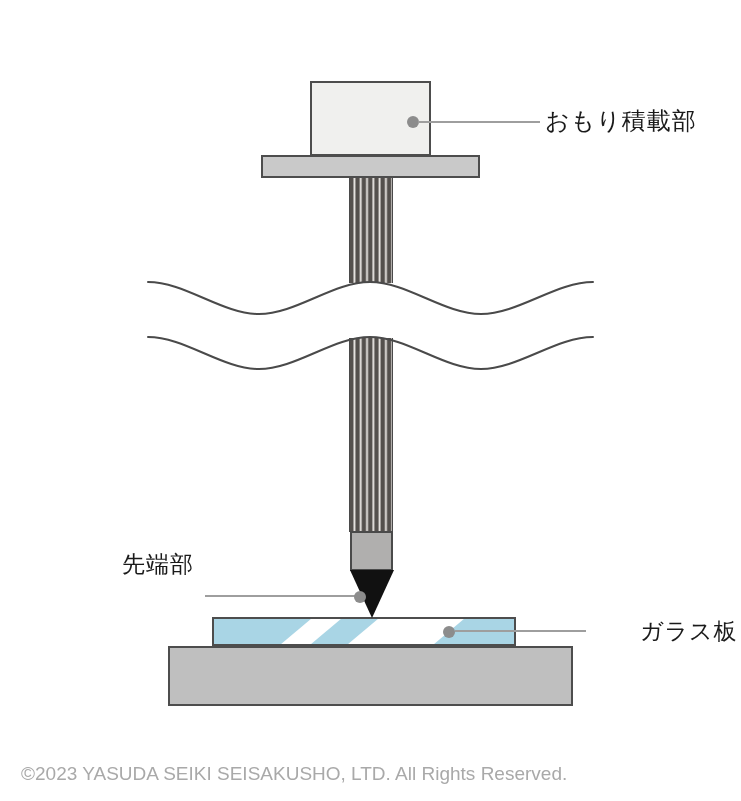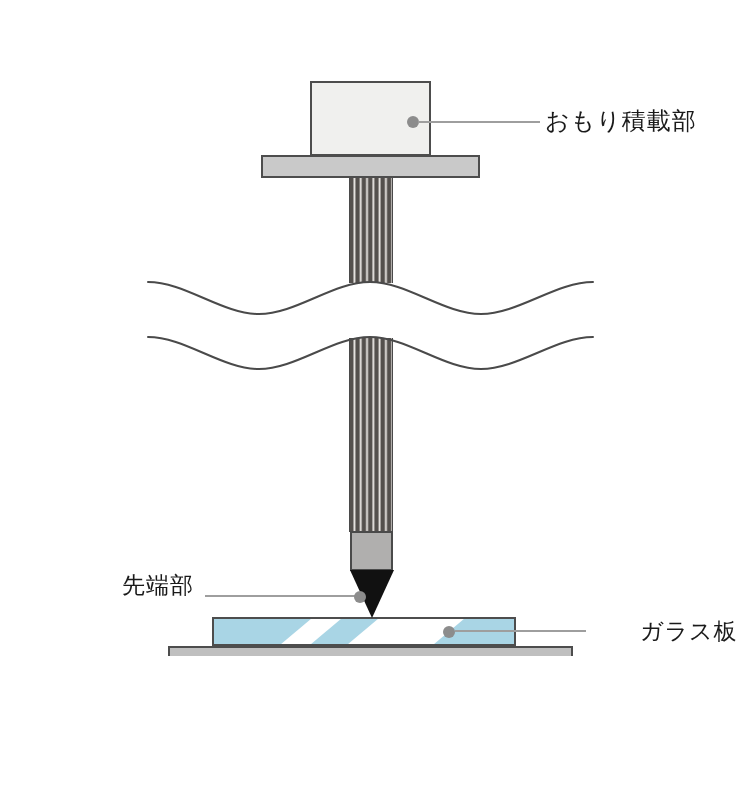--- a/index.html
+++ b/index.html
@@ -1,18 +1,18 @@
 <!DOCTYPE html>
 <html><head>
 <meta charset="utf-8">
 <style>
   html,body{margin:0;padding:0;background:#fff;}
   *{box-sizing:border-box;}
   .stage{
-    position:relative;width:741px;height:656px;background:#ffffff;
+    position:relative;width:741px;height:801px;background:#ffffff;
     font-family:"Liberation Sans","DejaVu Sans",sans-serif;overflow:hidden;border-radius:7px;
   }
   .abs{position:absolute;}
   
   .weight-box{left:310px;top:81px;width:121px;height:75px;
     background:#f0f0ee;border:2px solid #4d4d4d;}
   
   .flange{left:261px;top:155px;width:219px;height:23px;
     background:#c9c9c9;border:2px solid #4d4d4d;z-index:3;}
   
@@ -40,21 +40,21 @@
   .glass-stripe.s2{left:149px;width:86px;}
   
   .base{left:168px;top:646px;width:405px;height:60px;
     background:#bfbfbf;border:2px solid #4d4d4d;}
   
   .callout-line{height:2px;background:#9e9e9e;z-index:4;}
   .callout-dot{width:12px;height:12px;border-radius:50%;background:#8c8c8c;z-index:4;}
   .diagram-label{color:#1a1a1a;font-size:23px;line-height:1.2;white-space:nowrap;z-index:4;
     letter-spacing:1px;}
   .label-weight{left:545px;top:107px;font-size:24px;}
-  .label-tip{left:122px;top:572px;}
+  .label-tip{left:122px;top:551px;}
   .label-glass{left:592px;top:618px;margin-left:48px;}
   
   .copyright{left:21px;top:763px;color:#a9a9a9;font-size:19px;white-space:nowrap;}
 </style>
 </head>
 <body>
 
 <div class="stage">
 
   <div class="abs weight-box"></div>
@@ -86,14 +86,15 @@
   <div class="abs diagram-label label-weight">おもり積載部</div>
 
   <div class="abs diagram-label label-tip">先端部</div>
   <div class="abs callout-line" style="left:205px;top:595px;width:151px;"></div>
   <div class="abs callout-dot" style="left:354px;top:591px;"></div>
 
   <div class="abs callout-dot" style="left:443px;top:626px;"></div>
   <div class="abs callout-line" style="left:455px;top:630px;width:131px;"></div>
   <div class="abs diagram-label label-glass">ガラス板</div>
 
+  <div class="abs copyright">©2023 YASUDA SEIKI SEISAKUSHO, LTD. All Rights Reserved.</div>
 
 </div>
 
 </body></html>

